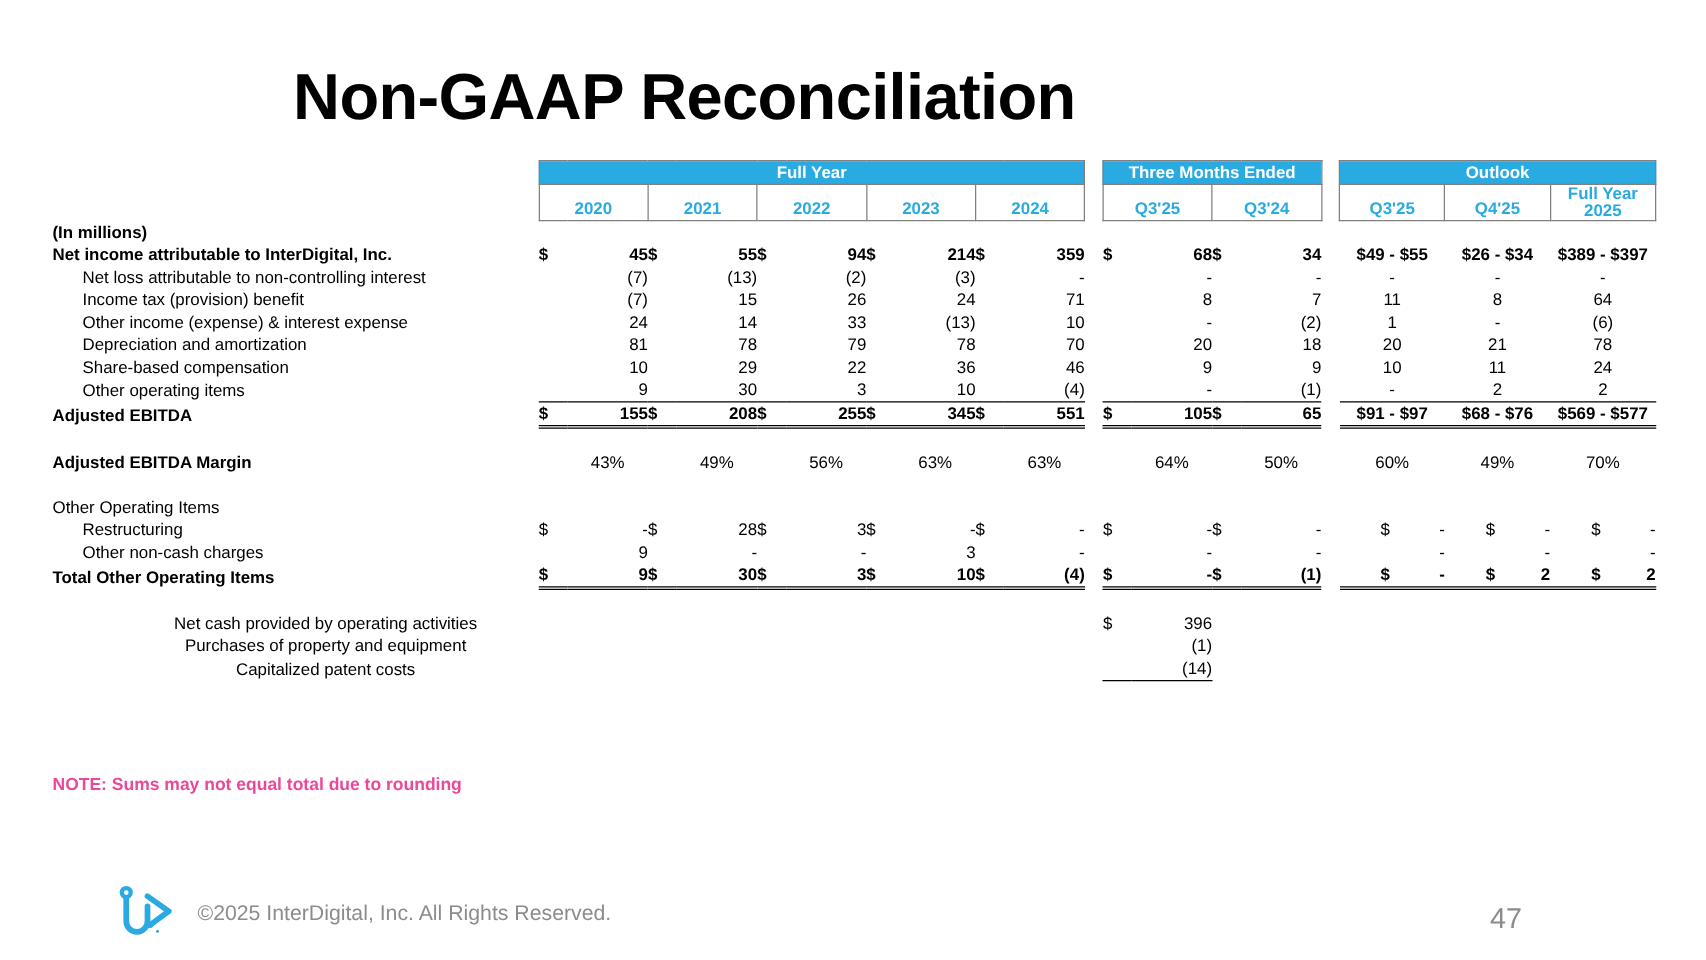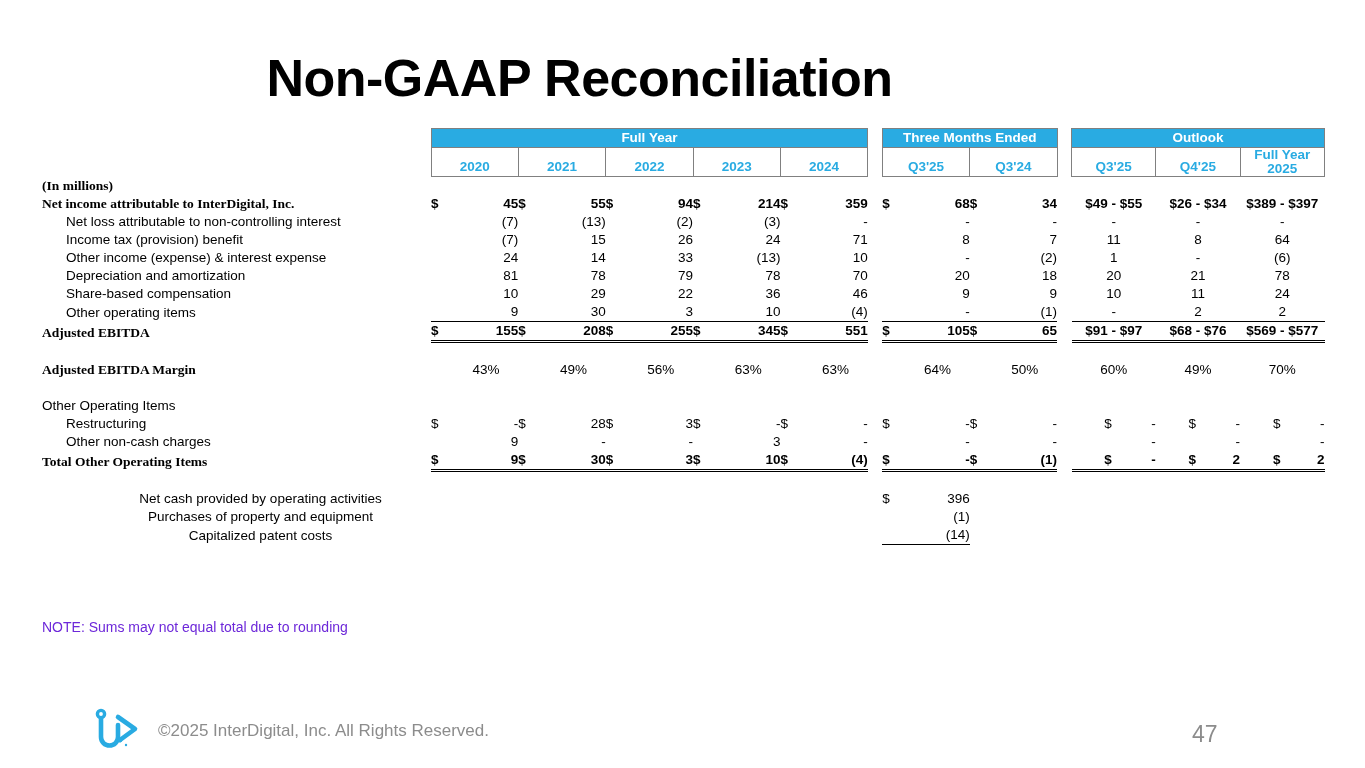--- a/index.html
+++ b/index.html
@@ -22,21 +22,20 @@
     position: absolute;
     top: 48px;
     left: 0;
     width: 1095px;
     text-align: center;
     font-size: 52px;
     font-weight: bold;
     letter-spacing: -0.5px;
     color: #000000;
     white-space: nowrap;
-    padding-left: 32px;
   }
 
   
   .table-wrap {
     position: absolute;
     left: 42px;
     top: 128px;
     width: 1290px;
   }
 
@@ -83,21 +82,21 @@
     background: #ffffff;
     height: 34px;
     line-height: 15px;
     vertical-align: middle;
   }
   .hdr-sub.two-line { line-height: 14px; }
   .hdr-spacer { border: none; background: transparent; }
 
   
   .lbl        { text-align: left; padding-left: 1px; }
-  .lbl.bold   { font-weight: bold; font-family: Liberation Serif, serif; }
+  .lbl.bold   { font-weight: bold; }
   .lbl.ind1   { padding-left: 24px; }
   .lbl.ind3   { padding-left: 48px; text-align: center; }
   .lbl.ind-cf { padding-left: 22px; font-weight: bold; }
 
   .sym  { text-align: left;  padding-left: 2px; }
   .num  { text-align: right; padding-right: 5px; }
   .bold { font-weight: bold; }
 
   .rng  { text-align: center; }
   .pct  { text-align: center; padding-right: 5px; }
@@ -108,22 +107,22 @@
   .rule-single { border-bottom: 1.1px solid #000000; }
 
   .spacer-row td { height: 11px; line-height: 11px; }
 
   
   .note {
     position: absolute;
     left: 42px;
     top: 619px;
     font-size: 14px;
-    font-weight: normal;
-    color: #6d28d9;
+    font-weight: bold;
+    color: #ec4899;
     white-space: nowrap;
   }
 
   
   .footer-logo {
     position: absolute;
     left: 90px;
     top: 707px;
     width: 52px;
     height: 46px;

